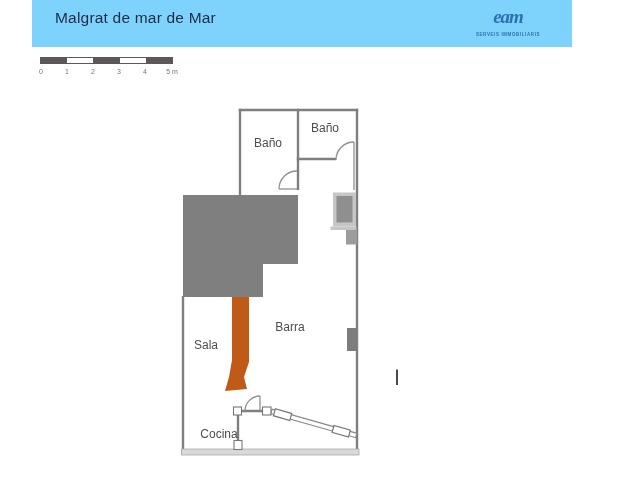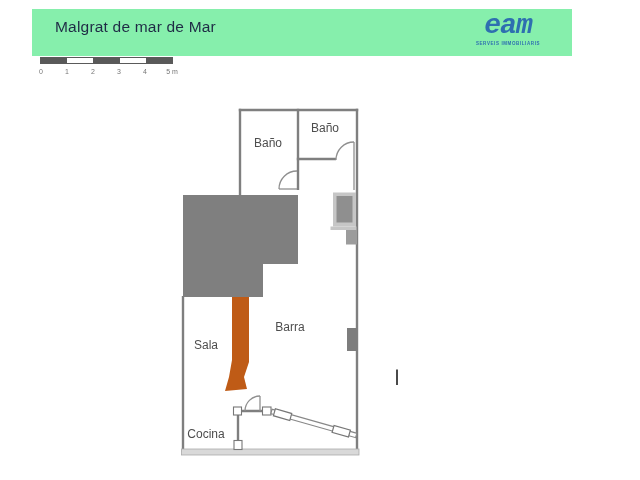--- a/index.html
+++ b/index.html
@@ -2,31 +2,31 @@
 <html><head>
 <meta charset="utf-8">
 <style>
   html,body{margin:0;padding:0;background:#fff;}
   .canvas{
     position:relative;width:640px;height:480px;background:#ffffff;overflow:hidden;
     font-family:"Liberation Sans",sans-serif;
   }
   
   .header{
-    position:absolute;left:32px;top:9px;width:540px;height:47px;
-    background:#86efac;
+    position:absolute;left:32px;top:0;width:540px;height:47px;
+    background:#7dd3fc;
   }
   .header-title{
     position:absolute;left:23px;top:9px;
     font-size:15.5px;font-weight:500;color:#1f2b45;letter-spacing:.2px;
   }
   .logo{position:absolute;right:16px;top:1px;width:96px;text-align:center;}
   .logo-script{
-    font-family:Liberation Mono, monospace;font-style:italic;font-weight:bold;
-    font-size:28px;line-height:32px;color:#2e6fb0;letter-spacing:-1px;
+    font-family:Liberation Serif, serif;font-style:italic;font-weight:bold;
+    font-size:19px;line-height:32px;color:#2e6fb0;letter-spacing:-1px;
   }
   .logo-sub{
     font-size:4.5px;font-weight:bold;letter-spacing:.6px;color:#2e6fb0;
     margin-top:-1px;text-transform:uppercase;
   }
   
   .scalebar{
     position:absolute;left:40px;top:57px;width:131px;height:5px;
     border:1px solid #5a5a5a;box-sizing:content-box;display:flex;
   }
@@ -127,15 +127,15 @@
       <rect x="64" y="-3.6" width="17" height="7.2" fill="#ffffff" stroke="#777777" stroke-width="1.2"></rect>
     </g>
 
     <path d="M397,369.5 V385" stroke="#4a4a4a" stroke-width="2" fill="none"></path>
   </svg>
 
   <div class="room-label" style="left:268px;top:143px">Baño</div>
   <div class="room-label" style="left:325px;top:128px">Baño</div>
   <div class="room-label" style="left:290px;top:327px">Barra</div>
   <div class="room-label" style="left:206px;top:345px">Sala</div>
-  <div class="room-label" style="left:206px;top:434px">Cocina</div>
+  <div class="room-label" style="left:219px;top:434px">Cocina</div>
 
 </div>
 
 </body></html>

